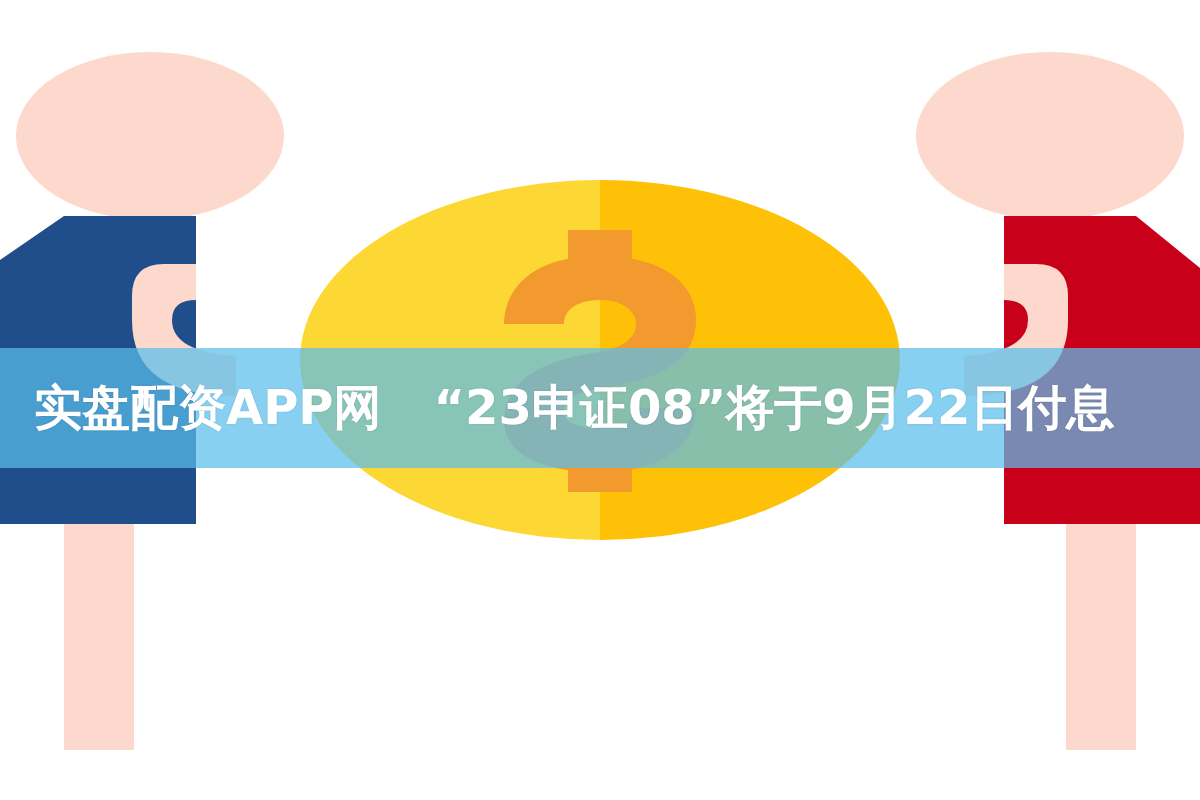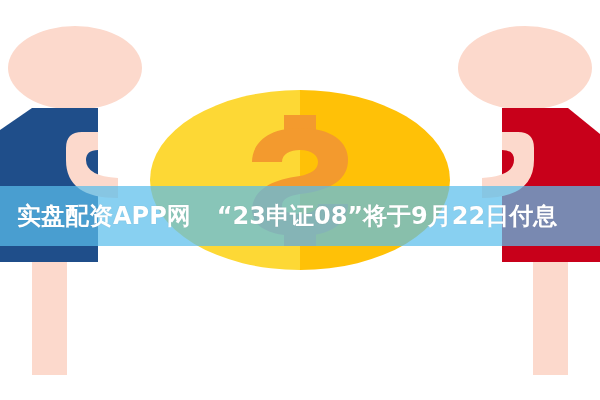--- a/index.html
+++ b/index.html
@@ -1,19 +1,19 @@
 <!DOCTYPE html>
 <html><head>
   <meta charset="utf-8">
   <style>
     html, body { margin: 0; padding: 0; }
     body { width: 600px; height: 400px; overflow: hidden; background: #ffffff; position: relative; font-family: "DejaVu Sans", sans-serif; }
     .stage { position: absolute; left: 0; top: 0; width: 600px; height: 400px; }
     .banner {
-      position: absolute; left: 0; top: 186px; width: 600px; height: 60px;
+      position: absolute; left: 0; top: 174px; width: 600px; height: 60px;
       background: rgba(90, 190, 235, 0.72);
       display: flex; align-items: center;
     }
     .banner-text {
       position: absolute; left: 17px; top: 0; height: 60px; line-height: 60px;
       color: #ffffff; font-weight: bold; font-size: 24px; white-space: nowrap;
       letter-spacing: 0px;
       text-shadow: 0 0 1px rgba(0,0,0,0.15);
     }
     .banner-text .gap { display: inline-block; width: 26px; }

